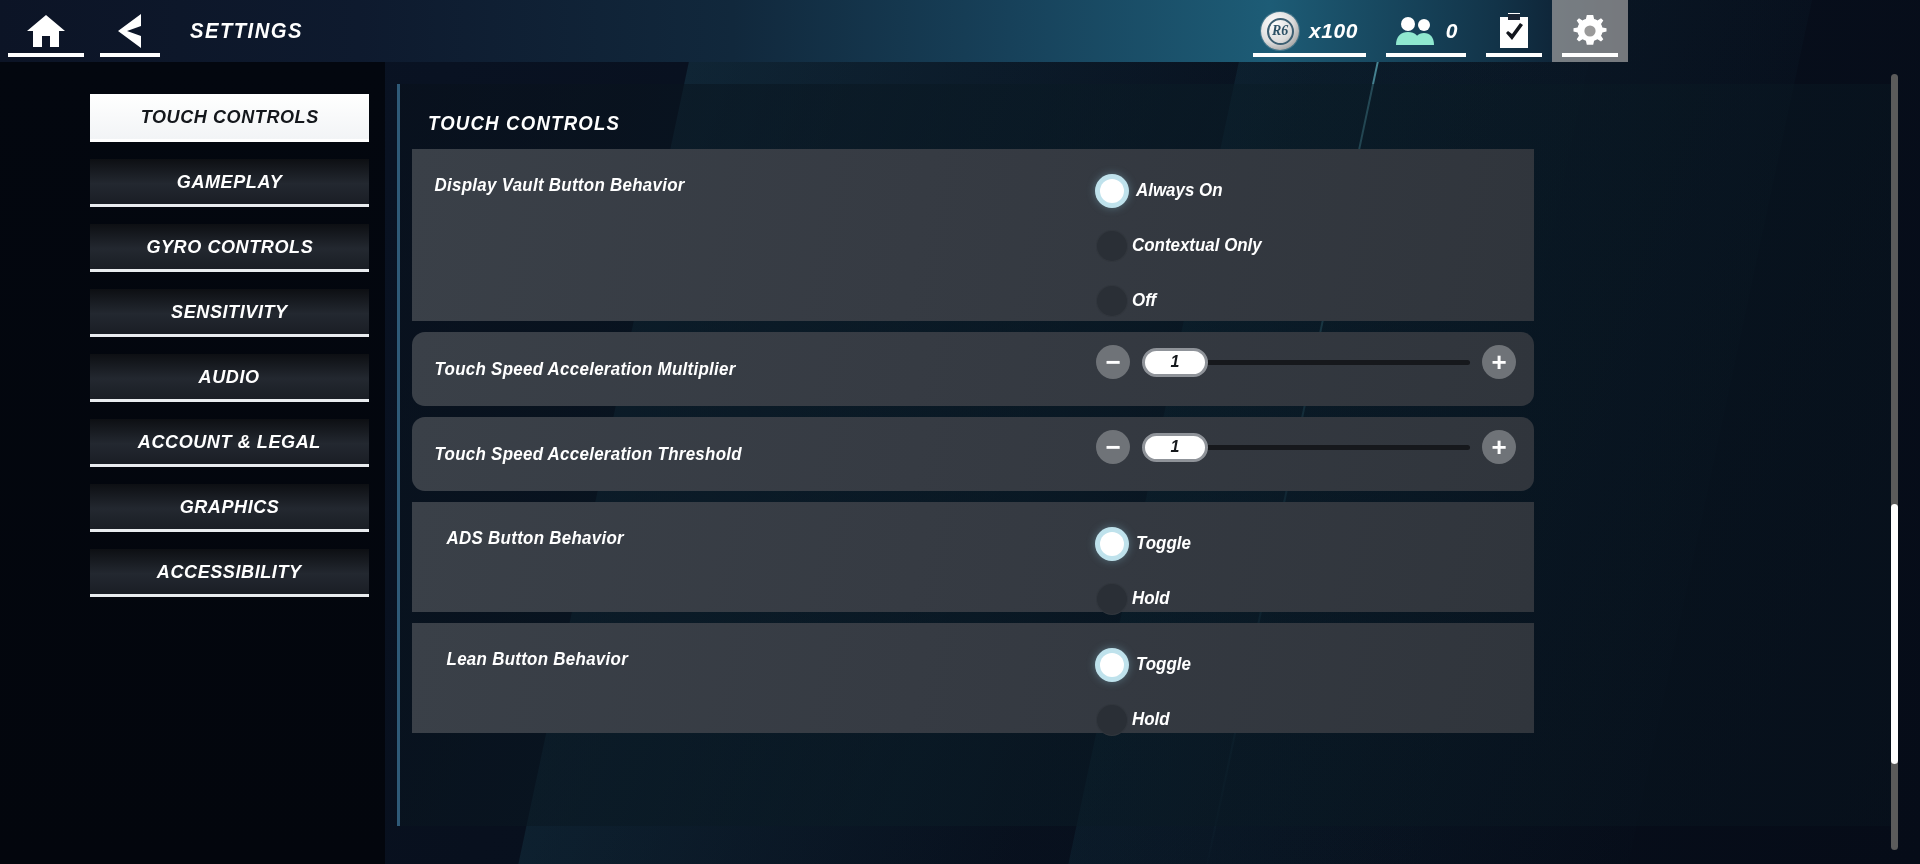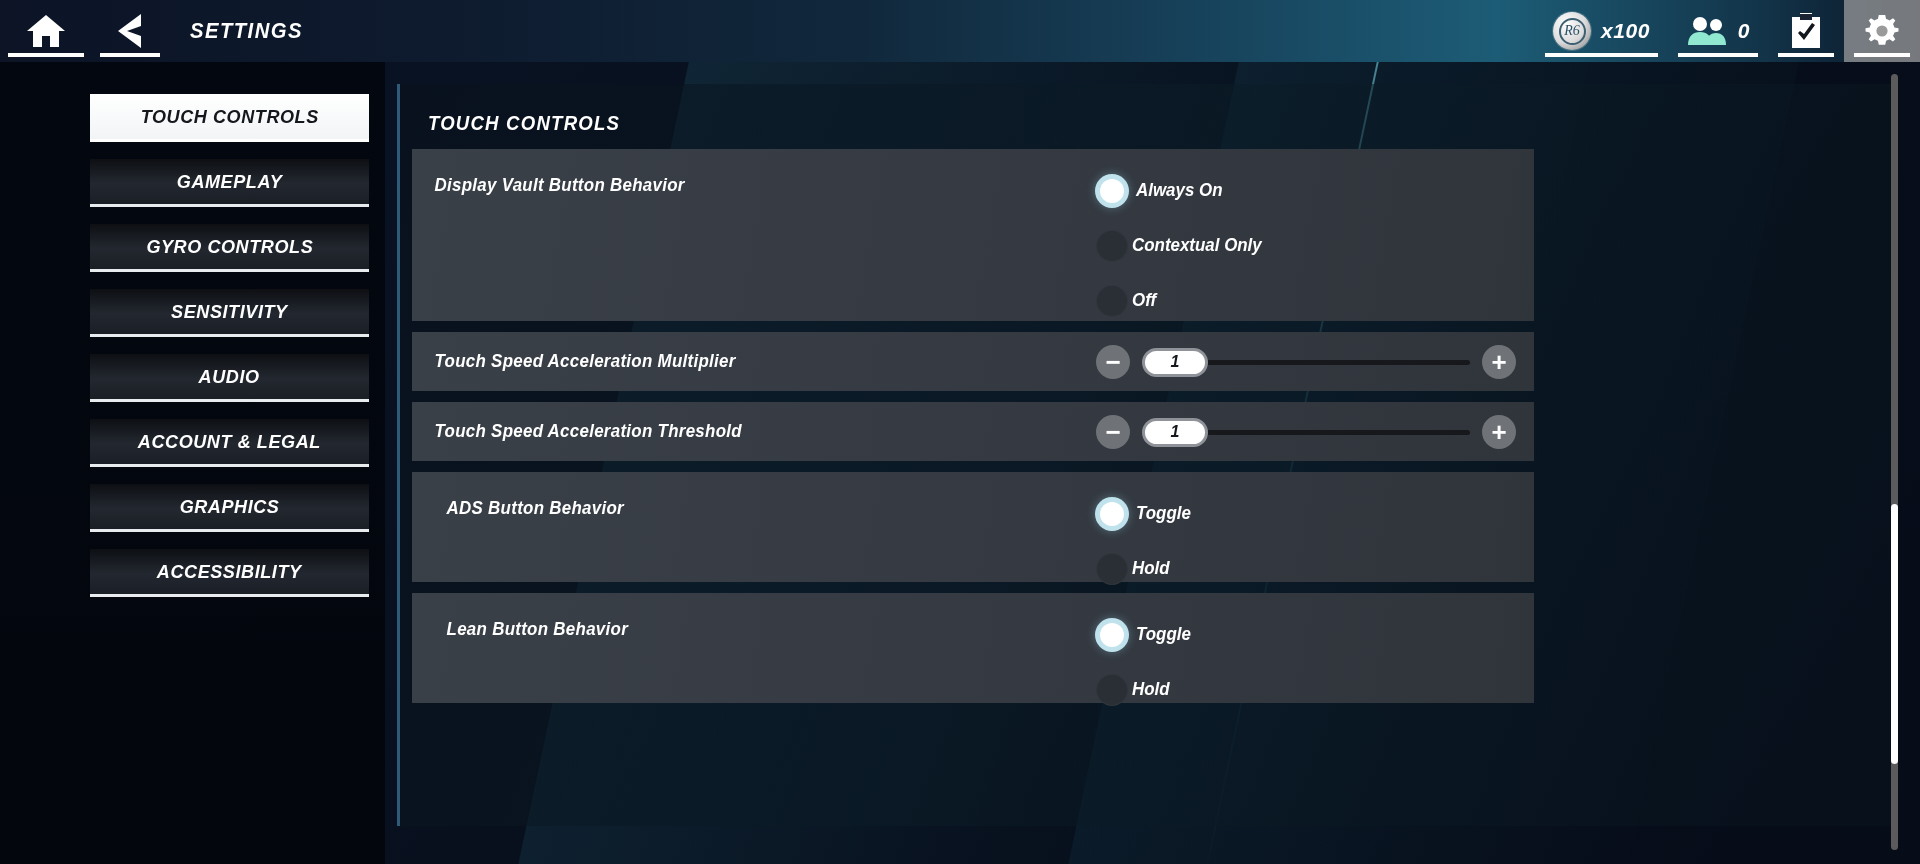--- a/index.html
+++ b/index.html
@@ -33,21 +33,21 @@
   }
   .sheen-line {
     top: 60px; left: 1290px; width: 2px; height: 820px;
     background: linear-gradient(180deg, rgba(120,220,235,0.55), rgba(90,190,215,0.18), rgba(0,0,0,0));
     transform: skewX(-12deg);
   }
 
   
   #topbar {
     position: absolute; top: 0; left: 0;
-    width: 1920px; height: 62px;
+    width: 1628px; height: 62px;
     background: linear-gradient(90deg,
         #0c1426 0%, #0e1a2e 22%, #11283c 45%, #17415a 62%, #1d5c76 78%, #123348 92%, #0b1526 100%);
     z-index: 6;
   }
   #topbar-inner {
     position: relative; width: 100%; height: 100%;
     display: flex; align-items: center;
   }
   .tb-left { display: flex; align-items: center; height: 100%; }
   .tb-btn {
@@ -96,21 +96,21 @@
   .coin {
     width: 38px; height: 38px; border-radius: 50%;
     background: radial-gradient(circle at 34% 30%, #fdfdfd 0%, #dcdcdc 52%, #a8a8a8 78%, #8d8d8d 100%);
     display: flex; align-items: center; justify-content: center;
     box-shadow: 0 0 0 1px rgba(255,255,255,0.18);
   }
   .coin-inner {
     width: 27px; height: 27px; border-radius: 50%;
     border: 2px solid #3d5f72;
     display: flex; align-items: center; justify-content: center;
-    color: #2d5166; font-size: 14px; font-weight: normal; font-style: italic;
+    color: #2d5166; font-size: 14px; font-weight: bold; font-style: italic;
     font-family: "Liberation Serif", serif;
   }
 
   
   #body {
     position: absolute; top: 62px; left: 0;
     width: 1920px; height: 802px;
     display: flex;
     z-index: 4;
   }
@@ -231,21 +231,21 @@
     font-style: italic;
     font-weight: bold;
     font-family: "Liberation Sans Narrow", "Liberation Sans", sans-serif;
     transform: scaleX(0.94);
     transform-origin: left center;
     white-space: nowrap;
   }
   .radio-opt.selected .radio-label { margin-left: 4px; }
 
   
-  .slider-row { height: 59px; align-items: center; }
+  .slider-row { height: 74px; align-items: center; border-radius: 13px; }
   .slider-row .row-label { padding-top: 0; display: flex; align-items: center; height: 59px; }
   .slider-wrap {
     position: absolute;
     left: 684px; top: 0; right: 0; height: 59px;
     display: flex; align-items: center;
     padding-right: 18px;
   }
   .step-btn {
     width: 34px; height: 34px; border-radius: 50%;
     background: #6f7378;

